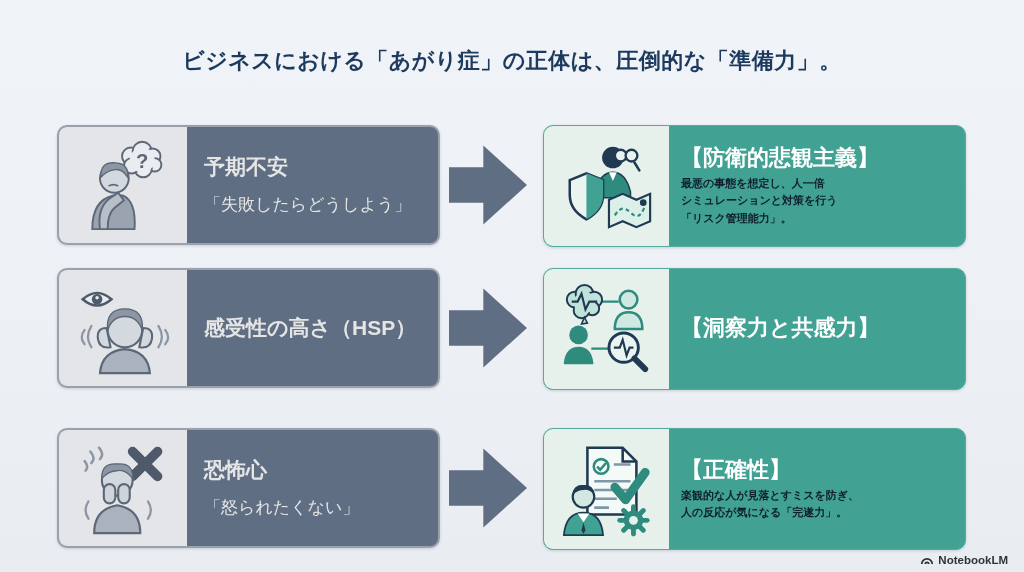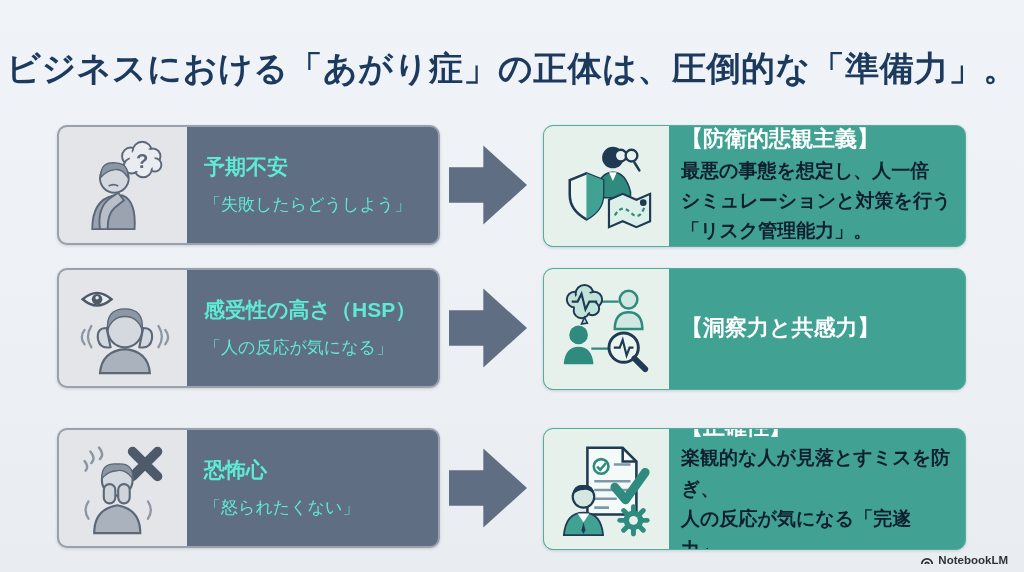--- a/index.html
+++ b/index.html
@@ -10,39 +10,39 @@
   .stage{
     position:relative;
     width:1024px;height:572px;
     margin:0 auto;
     background:linear-gradient(180deg,#f0f3f7 0%,#edf0f4 55%,#e9edf2 100%);
     overflow:hidden;
   }
   .title{
     position:absolute;top:46px;left:0;width:100%;
     text-align:center;
-    font-size:34px;font-weight:bold;color:#1c3a5e;
+    font-size:22px;font-weight:bold;color:#1c3a5e;
     letter-spacing:0.5px;
   }
   .row{position:absolute;left:0;width:100%;height:120px;}
   .card-left{
     position:absolute;left:57px;top:0;width:383px;height:120px;
     background:#5f6e82;
     border:2px solid #99a1ad;border-radius:10px;
     box-sizing:border-box;
     display:flex;overflow:hidden;
     box-shadow:0 1px 3px rgba(40,55,75,.18);
   }
   .icon-pane-left{
     width:128px;flex:0 0 128px;background:#e3e5e9;
     display:flex;align-items:center;justify-content:center;
   }
   .text-pane-left{
     flex:1;display:flex;flex-direction:column;justify-content:center;
-    padding-left:17px;padding-right:6px;color:#5eead4;
+    padding-left:17px;padding-right:6px;color:#e5e5e5;
   }
   .heading-left{font-size:21px;font-weight:bold;line-height:1.2;}
   .quote-left{font-size:17px;margin-top:16px;line-height:1.2;}
   .arrow{
     position:absolute;left:449px;top:18px;width:78px;height:84px;
     background:#5f6e82;
     clip-path:polygon(0 29%,44% 29%,44% 3%,100% 50%,44% 97%,44% 71%,0 71%);
   }
   .card-right{
     position:absolute;left:543px;top:0;width:423px;height:122px;
@@ -54,21 +54,21 @@
   }
   .icon-pane-right{
     width:125px;flex:0 0 125px;background:#e7f1ec;
     display:flex;align-items:center;justify-content:center;
   }
   .text-pane-right{
     flex:1;display:flex;flex-direction:column;justify-content:center;
     padding-left:12px;padding-right:12px;
   }
   .heading-right{color:#ffffff;font-size:22px;font-weight:bold;line-height:1.25;margin-bottom:3px;}
-  .body-right{color:#0f1f2d;font-size:19px;font-weight:bold;line-height:1.6;white-space:pre-line;}
+  .body-right{color:#0f1f2d;font-size:11px;font-weight:bold;line-height:1.6;white-space:pre-line;}
   .brand{
     position:absolute;right:16px;bottom:6px;
     display:flex;align-items:center;gap:4px;
     color:#2e3338;font-size:11.5px;font-weight:bold;
   }
   .brand svg{display:block;}
 </style>
 </head>
 <body>
 
@@ -142,21 +142,20 @@
           <path d="M33,50 q-11,0 -9,12 q2,10 13,8 Z" fill="#d4d9df" stroke="#5c6878" stroke-width="2.2"></path>
           <path d="M71,50 q11,0 9,12 q-2,10 -13,8 Z" fill="#d4d9df" stroke="#5c6878" stroke-width="2.2"></path>
           <circle cx="52" cy="52" r="18" fill="#d4d9df" stroke="#5c6878" stroke-width="2.2"></circle>
           <path d="M34,52 Q32,30 52,30 Q72,30 70,52 Q65,38 52,38 Q39,38 34,52 Z" fill="#8d96a3" stroke="#5c6878" stroke-width="1.4"></path>
           <path d="M40,62 q3,8 12,8 q9,0 12,-8" fill="none" stroke="#5c6878" stroke-width="0"></path>
           <path d="M26,97 Q28,74 52,72 Q76,74 78,97 Z" fill="#aab2bd" stroke="#5c6878" stroke-width="2.2"></path>
         </svg>
       </div>
       <div class="text-pane-left">
         <div class="heading-left">感受性の高さ（HSP）</div>
-        <div class="quote-left">「人の反応が気になる」</div>
       </div>
     </div>
     <div class="arrow"></div>
     <div class="card-right">
       <div class="icon-pane-right">
         <svg width="98" height="100" viewBox="0 0 100 100">
           <line x1="38" y1="22" x2="62" y2="22" stroke="#2e8b7e" stroke-width="2.4"></line>
           <line x1="34" y1="70" x2="58" y2="70" stroke="#2e8b7e" stroke-width="2.4"></line>
           <g fill="#bfe3db" stroke="#1f3a52" stroke-width="2">
             <circle cx="17" cy="20" r="8"></circle>

